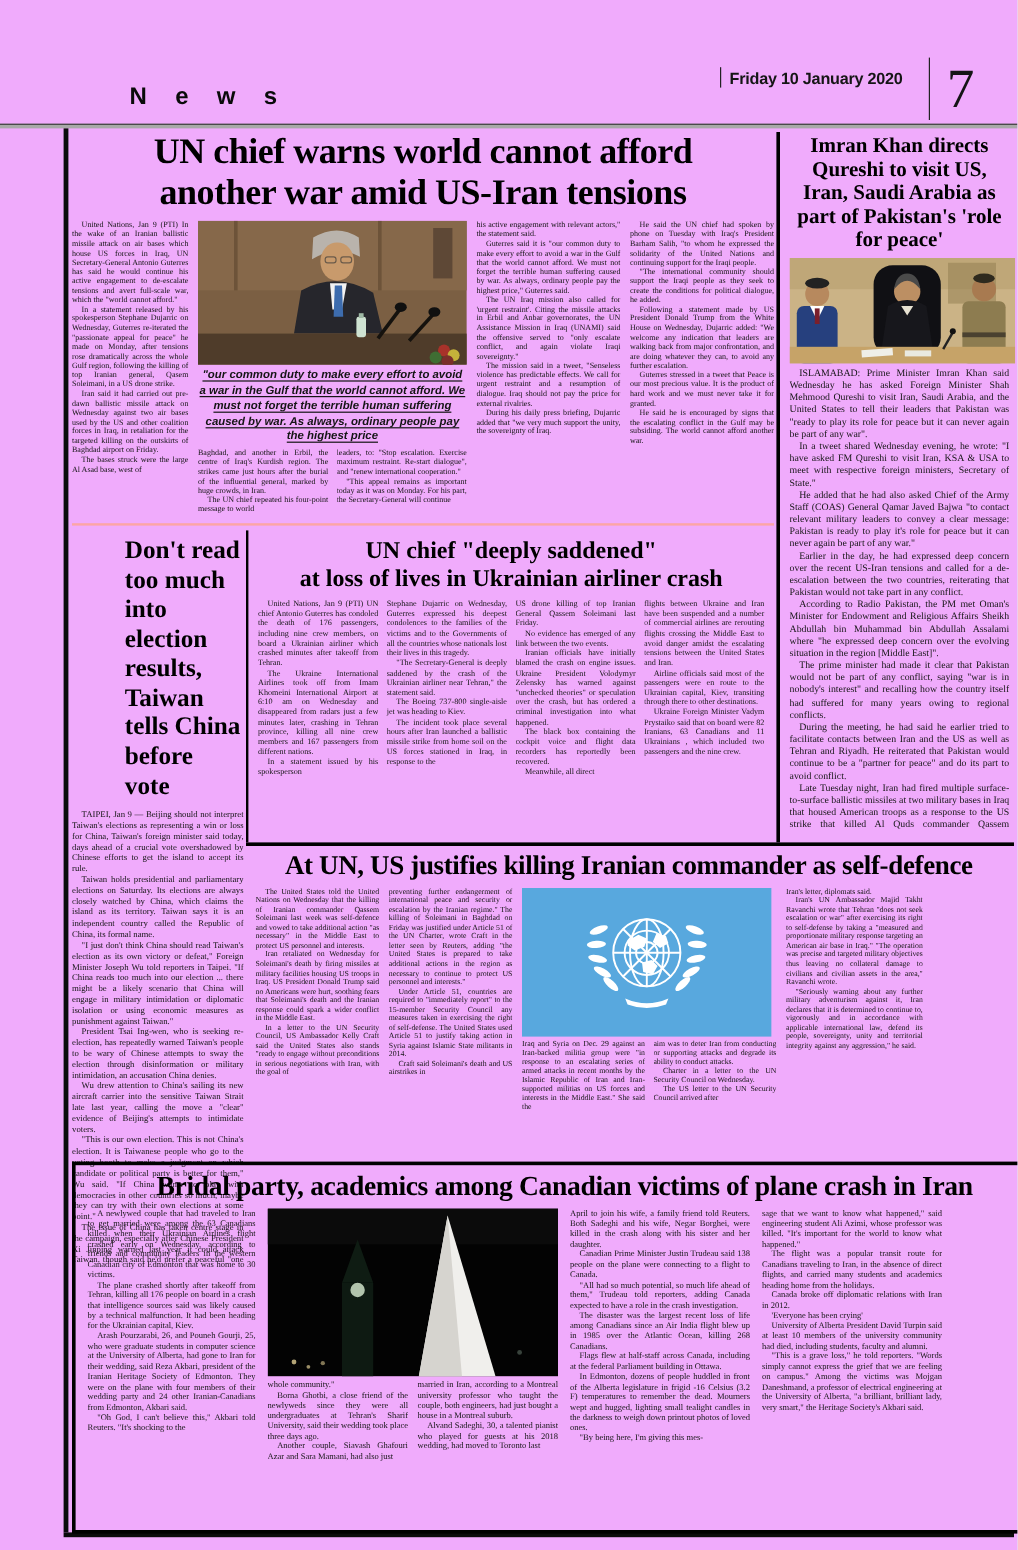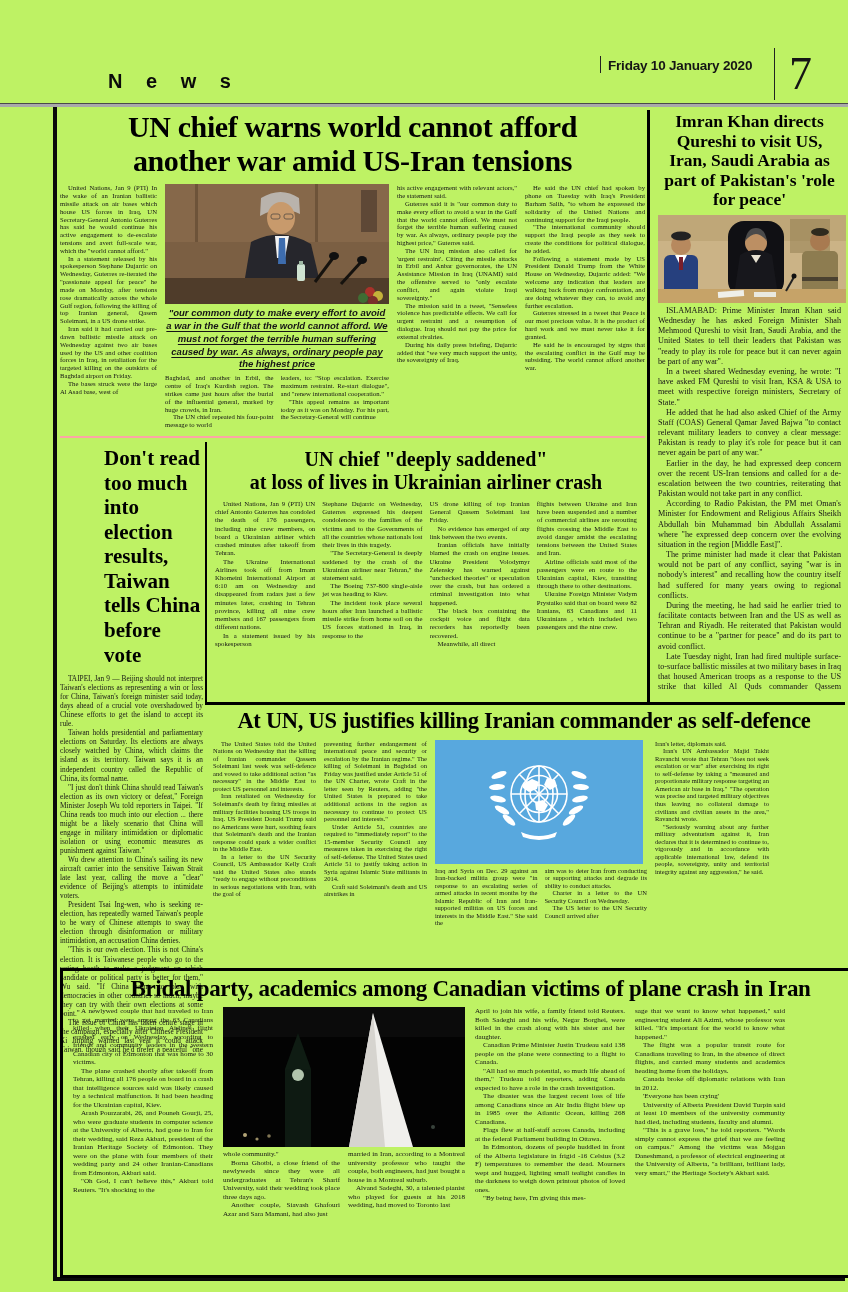--- a/index.html
+++ b/index.html
@@ -1,16 +1,16 @@
 <!DOCTYPE html>
 <html><head>
 <meta charset="utf-8">
 <style>
   html,body{margin:0;padding:0;background:#e9e9e7;}
-  .page{position:relative;width:848px;height:1292px;background:#bef264;margin:0 auto;
+  .page{position:relative;width:848px;height:1292px;background:#f0abfc;margin:0 auto;
         font-family:"Liberation Serif", serif;color:#151515;overflow:hidden;}
 
   
   .header-rule{position:absolute;left:0;top:103px;width:848px;height:4px;
                background:linear-gradient(to bottom,#4a4a4a 0 1px,#a9a9a9 1px 100%);}
   .news-label{position:absolute;left:108px;top:70px;font-family:"Liberation Sans",sans-serif;
               font-weight:bold;font-size:20px;letter-spacing:9px;color:#0a0a0a;}
   .masthead{position:absolute;left:600px;top:56px;width:170px;border-left:1.5px solid #222;padding-left:7px;}
   .masthead-title{white-space:nowrap;border-bottom:1px solid #333;padding-bottom:1px;}
   .masthead-black{font-size:21px;font-weight:bold;letter-spacing:.5px;}
@@ -206,22 +206,22 @@
         <p>Late Tuesday night, Iran had fired multiple surface-to-surface ballistic missiles at two military bases in Iraq that housed American troops as a response to the US strike that killed Al Quds commander Qassem Soleimani, marking the first time Tehran directly engaged Washington's military in conflict.</p>
       </div>
   </article>
 
   <article class="taiwan-article">
     <h2 class="taiwan-headline">Don't read too much into election results, Taiwan tells China before vote</h2>
     <div class="taiwan-body body col">
         <p>TAIPEI, Jan 9 — Beijing should not interpret Taiwan's elections as representing a win or loss for China, Taiwan's foreign minister said today, days ahead of a crucial vote overshadowed by Chinese efforts to get the island to accept its rule.</p>
         <p>Taiwan holds presidential and parliamentary elections on Saturday. Its elections are always closely watched by China, which claims the island as its territory. Taiwan says it is an independent country called the Republic of China, its formal name.</p>
         <p>"I just don't think China should read Taiwan's election as its own victory or defeat," Foreign Minister Joseph Wu told reporters in Taipei. "If China reads too much into our election ... there might be a likely scenario that China will engage in military intimidation or diplomatic isolation or using economic measures as punishment against Taiwan."</p>
+        <p>President Tsai Ing-wen, who is seeking re-election, has repeatedly warned Taiwan's people to be wary of Chinese attempts to sway the election through disinformation or military intimidation, an accusation China denies.</p>
         <p>Wu drew attention to China's sailing its new aircraft carrier into the sensitive Taiwan Strait late last year, calling the move a "clear" evidence of Beijing's attempts to intimidate voters.</p>
-        <p>President Tsai Ing-wen, who is seeking re-election, has repeatedly warned Taiwan's people to be wary of Chinese attempts to sway the election through disinformation or military intimidation, an accusation China denies.</p>
         <p>"This is our own election. This is not China's election. It is Taiwanese people who go to the voting booth to make a judgment on which candidate or political party is better for them," Wu said. "If China wants to play with democracies in other countries so much, maybe they can try with their own elections at some point."</p>
         <p>The issue of China has taken centre stage in the campaign, especially after Chinese President Xi Jinping warned last year it could attack Taiwan, though said he'd prefer a peaceful "one country, two systems" formula to rule the island.</p>
       </div>
   </article>
 
   <article class="ukraine-article">
     <h2 class="ukraine-headline">
       <div>UN chief "deeply saddened"</div>
       <div>at loss of lives in Ukrainian airliner crash</div>
     </h2>

